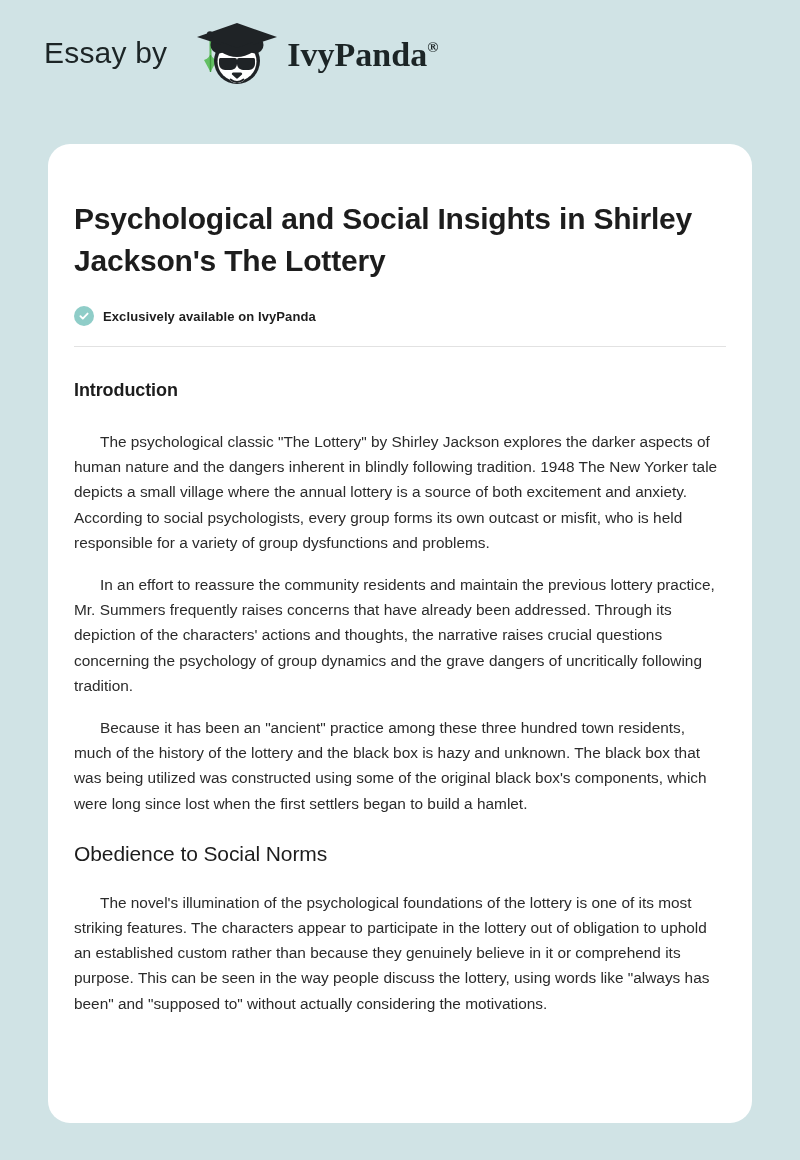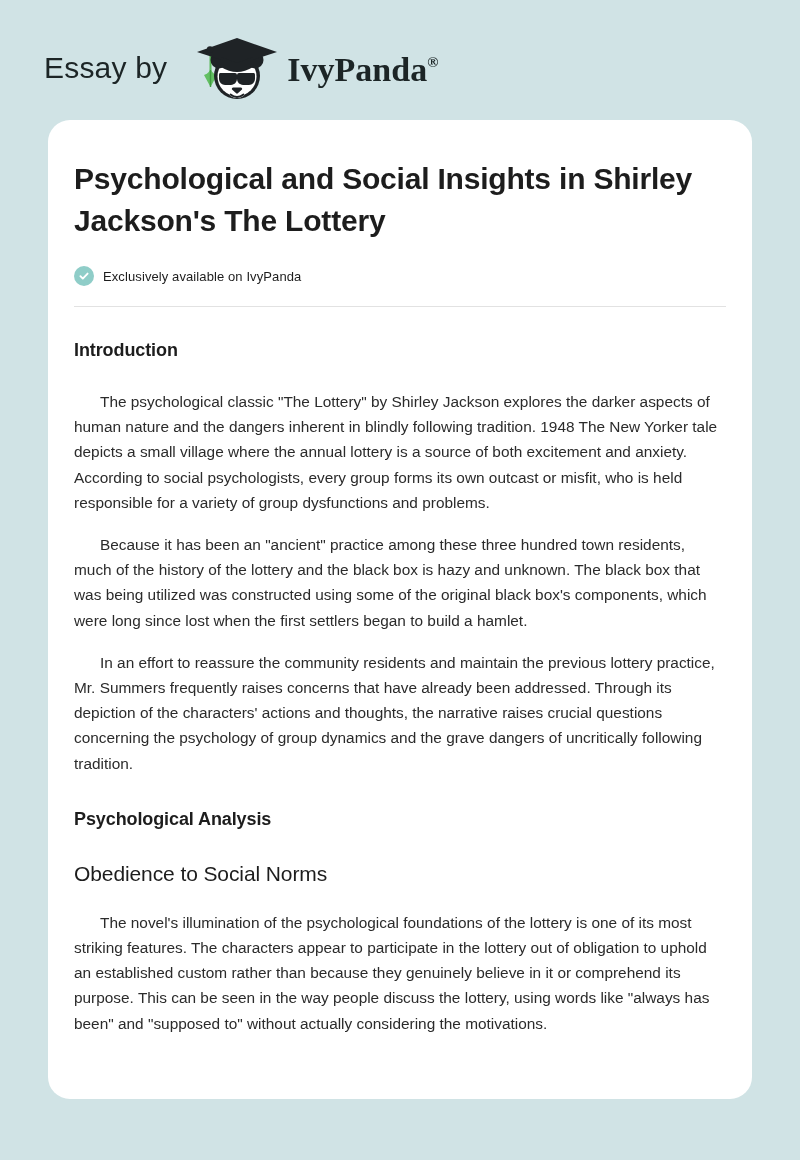--- a/index.html
+++ b/index.html
@@ -19,21 +19,21 @@
     position: relative;
     width: 800px;
     height: 1160px;
     background: #d0e3e5;
   }
 
   
   .brand-header {
     position: absolute;
     left: 44px;
-    top: 32px;
+    top: 17px;
     display: flex;
     align-items: center;
     height: 72px;
   }
   .brand-essay-by {
     font-family: "Liberation Sans", sans-serif;
     font-size: 30px;
     font-weight: 400;
     color: #1c2526;
     letter-spacing: 0.2px;
@@ -61,27 +61,27 @@
     font-size: 15px;
     vertical-align: super;
     position: relative;
     top: -2px;
   }
 
   
   .paper-card {
     position: absolute;
     left: 48px;
-    top: 120px;
+    top: 144px;
     width: 704px;
     height: 979px;
     background: #ffffff;
     border-radius: 22px;
     box-sizing: border-box;
-    padding: 0 26px;
+    padding: 16px 26px;
     overflow: hidden;
   }
   .card-inner {
     padding: 0;
   }
 
   .doc-title {
     margin: 0;
     padding-top: 38px;
     font-family: "Liberation Sans Narrow", "Liberation Sans", sans-serif;
@@ -108,21 +108,21 @@
     justify-content: center;
     flex: 0 0 auto;
   }
   .check-circle svg {
     display: block;
   }
   .exclusive-text {
     margin-left: 9px;
     font-family: "Liberation Sans Narrow", "Liberation Sans", sans-serif;
     font-size: 13px;
-    font-weight: 400;
+    font-weight: 700;
     color: #1d1d1d;
     letter-spacing: 0.1px;
     line-height: 1;
   }
 
   .divider {
     margin-top: 20px;
     height: 1px;
     background: #e2e2e2;
     border: 0;
@@ -213,24 +213,23 @@
             <path d="M2.4 6.2 L4.8 8.6 L9.6 3.6" stroke="#ffffff" stroke-width="1.9" fill="none" stroke-linecap="round" stroke-linejoin="round"></path>
           </svg>
         </span>
         <span class="exclusive-text">Exclusively available on IvyPanda</span>
       </div>
 
       <hr class="divider">
 
       <h2 class="section-h2">Introduction</h2>
       <p class="body-par tight-top">The psychological classic "The Lottery" by Shirley Jackson explores the darker aspects of human nature and the dangers inherent in blindly following tradition. 1948 The New Yorker tale depicts a small village where the annual lottery is a source of both excitement and anxiety. According to social psychologists, every group forms its own outcast or misfit, who is held responsible for a variety of group dysfunctions and problems.</p>
+      <p class="body-par">In an effort to reassure the community residents and maintain the previous lottery practice, Mr. Summers frequently raises concerns that have already been addressed. Through its depiction of the characters' actions and thoughts, the narrative raises crucial questions concerning the psychology of group dynamics and the grave dangers of uncritically following tradition.</p>
       <p class="body-par">Because it has been an "ancient" practice among these three hundred town residents, much of the history of the lottery and the black box is hazy and unknown. The black box that was being utilized was constructed using some of the original black box's components, which were long since lost when the first settlers began to build a hamlet.</p>
-      <p class="body-par">In an effort to reassure the community residents and maintain the previous lottery practice, Mr. Summers frequently raises concerns that have already been addressed. Through its depiction of the characters' actions and thoughts, the narrative raises crucial questions concerning the psychology of group dynamics and the grave dangers of uncritically following tradition.</p>
-
-      <h2 class="section-h2">Psychological Analysis</h2>
+
 
       <h3 class="section-h3">Obedience to Social Norms</h3>
       <p class="body-par tight-top">The novel's illumination of the psychological foundations of the lottery is one of its most striking features. The characters appear to participate in the lottery out of obligation to uphold an established custom rather than because they genuinely believe in it or comprehend its purpose. This can be seen in the way people discuss the lottery, using words like "always has been" and "supposed to" without actually considering the motivations.</p>
 
     </div>
   </div>
 
 </div>
 
 </body></html>

